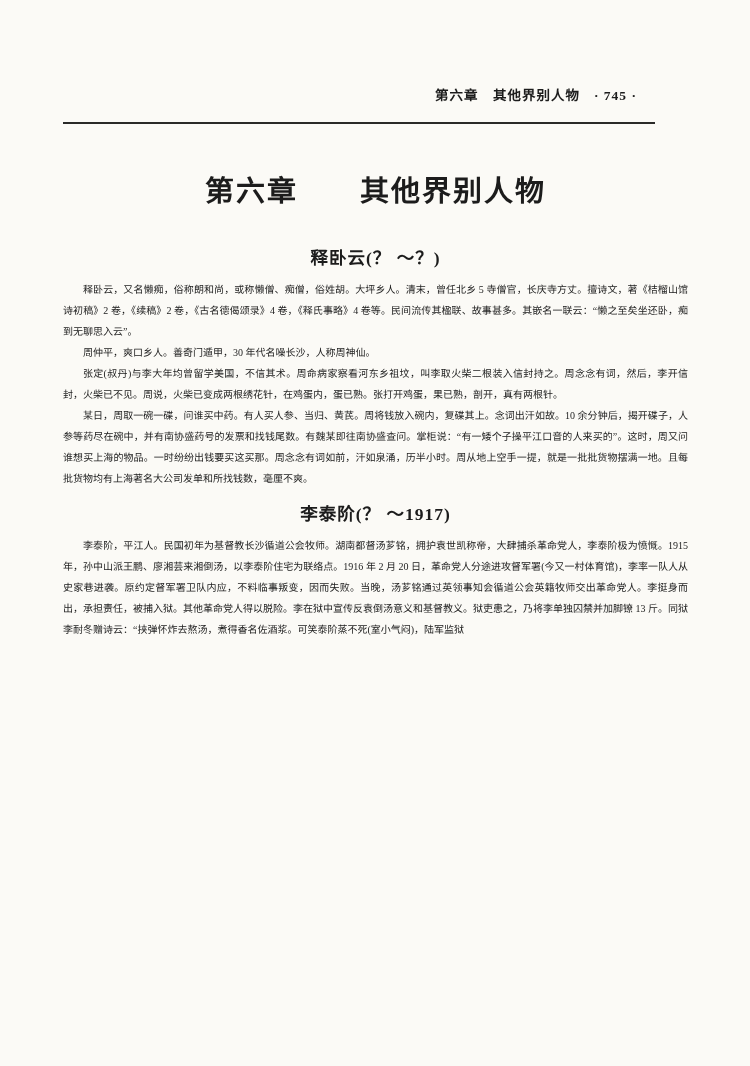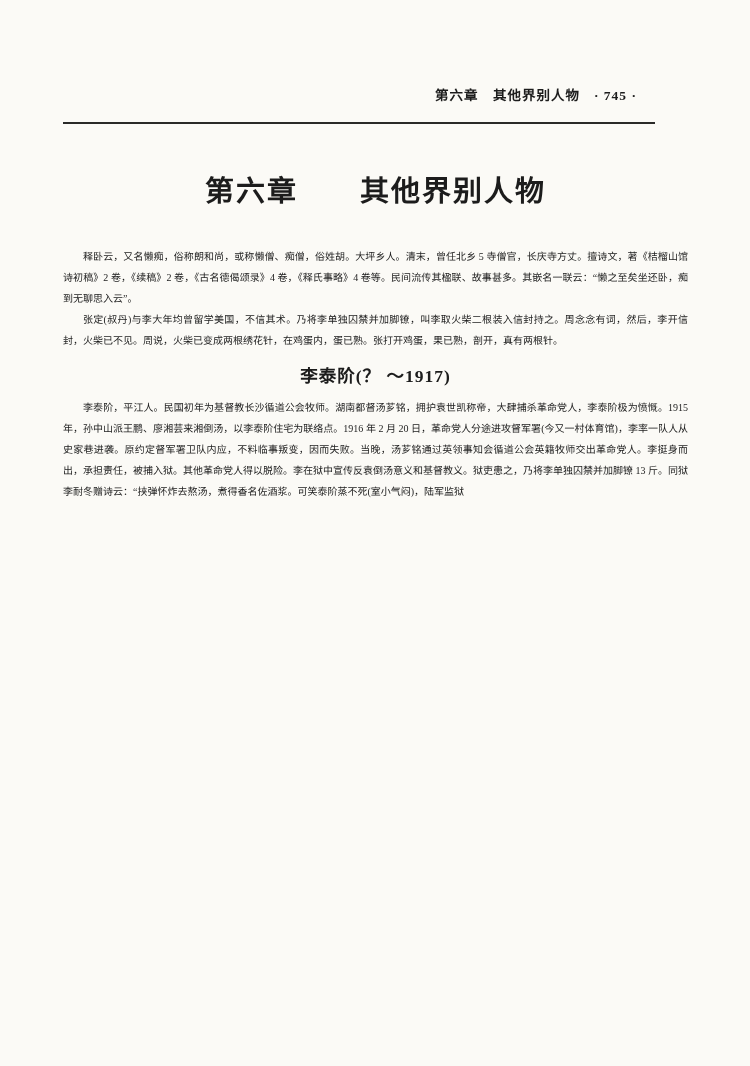--- a/index.html
+++ b/index.html
@@ -87,21 +87,24 @@
   <div class="running-header">
     <span>第六章　其他界别人物</span><span class="pgnum">· 745 ·</span>
   </div>
 
   <div class="header-rule"></div>
 
   <div class="content">
 
     <h1 class="chapter-title">第六章　　其他界别人物</h1>
 
+    <h2 class="sec-heading">释卧云(？ ～？)</h2>
     <p class="body">释卧云，又名懒痴，俗称朗和尚，或称懒僧、痴僧，俗姓胡。大坪乡人。清末，曾任北乡 5 寺僧官，长庆寺方丈。擅诗文，著《桔榴山馆诗初稿》2 卷，《续稿》2 卷，《古名德偈颂录》4 卷，《释氏事略》4 卷等。民间流传其楹联、故事甚多。其嵌名一联云：“懒之至矣坐还卧，痴到无聊思入云”。</p>
 
-    <p class="body">张定(叔丹)与李大年均曾留学美国，不信其术。乃将李单独囚禁并加脚镣，叫李取火柴二根装入信封持之。周念念有词，然后，李开信封，火柴已不见。周说，火柴已变成两根绣花针，在鸡蛋内，蛋已熟。张打开鸡蛋，果已熟，剖开，真有两根针。</p>
+    <p class="body">周仲平，爽口乡人。善奇门遁甲，30 年代名噪长沙，人称周神仙。</p>
+    <p class="body">张定(叔丹)与李大年均曾留学美国，不信其术。周命病家察看河东乡祖坟，叫李取火柴二根装入信封持之。周念念有词，然后，李开信封，火柴已不见。周说，火柴已变成两根绣花针，在鸡蛋内，蛋已熟。张打开鸡蛋，果已熟，剖开，真有两根针。</p>
+    <p class="body">某日，周取一碗一碟，问谁买中药。有人买人参、当归、黄芪。周将钱放入碗内，复碟其上。念词出汗如故。10 余分钟后，揭开碟子，人参等药尽在碗中，并有南协盛药号的发票和找钱尾数。有魏某即往南协盛查问。掌柜说：“有一矮个子操平江口音的人来买的”。这时，周又问谁想买上海的物品。一时纷纷出钱要买这买那。周念念有词如前，汗如泉涌，历半小时。周从地上空手一提，就是一批批货物摆满一地。且每批货物均有上海著名大公司发单和所找钱数，毫厘不爽。</p>
 
     <h2 class="sec-heading">李泰阶(？ ～1917)</h2>
     <p class="body">李泰阶，平江人。民国初年为基督教长沙循道公会牧师。湖南都督汤芗铭，拥护袁世凯称帝，大肆捕杀革命党人，李泰阶极为愤慨。1915 年，孙中山派王鹏、廖湘芸来湘倒汤，以李泰阶住宅为联络点。1916 年 2 月 20 日，革命党人分途进攻督军署(今又一村体育馆)，李率一队人从史家巷进袭。原约定督军署卫队内应，不料临事叛变，因而失败。当晚，汤芗铭通过英领事知会循道公会英籍牧师交出革命党人。李挺身而出，承担责任，被捕入狱。其他革命党人得以脱险。李在狱中宣传反袁倒汤意义和基督教义。狱吏患之，乃将李单独囚禁并加脚镣 13 斤。同狱李耐冬赠诗云：“挟弹怀炸去熬汤，煮得香名佐酒浆。可笑泰阶蒸不死(室小气闷)，陆军监狱</p>
 
   </div>
 </div>
 
 </body></html>

